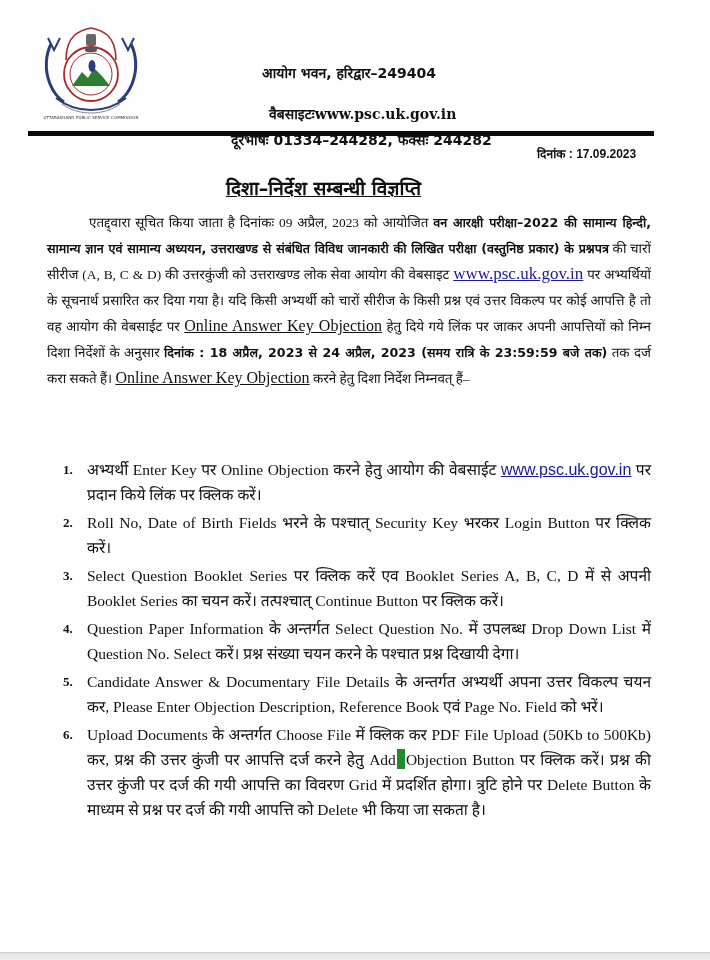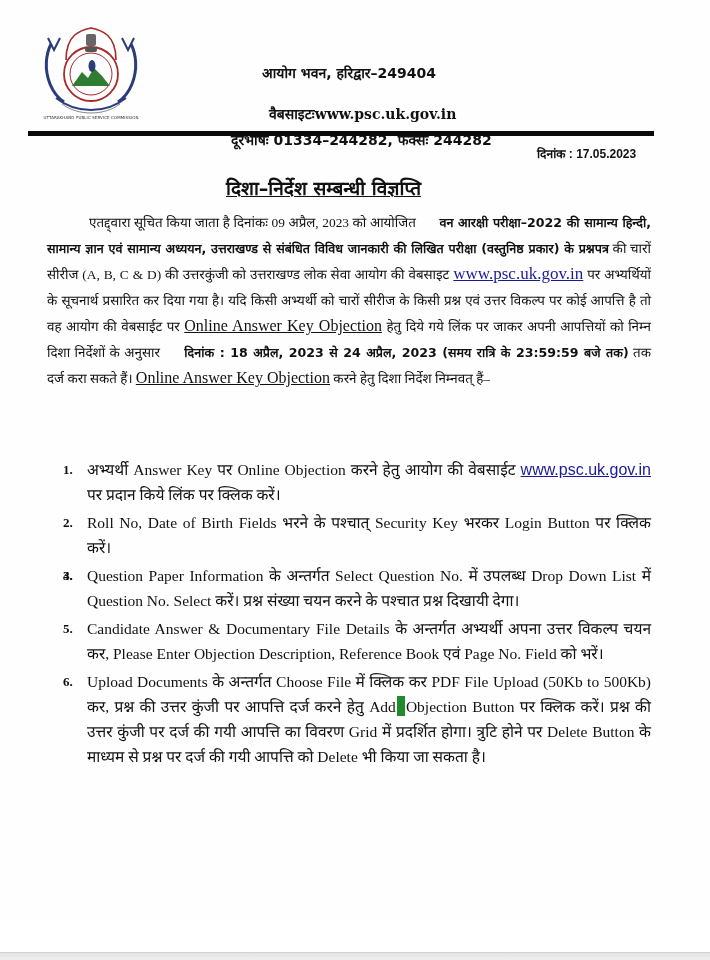--- a/index.html
+++ b/index.html
@@ -18,21 +18,21 @@
   .addr3 .url { font-family:"DejaVu Serif", serif; }
 
   .rule { position:absolute; left:28px; top:131px; width:626px; height:5px; background:#0a0a0a; }
 
   .ref { position:absolute; left:25px; top:145px; font-size:12px; font-weight:bold; font-family:"Liberation Sans", sans-serif; }
   .date { position:absolute; left:537px; top:145px; font-size:12px; font-weight:bold; font-family:"Liberation Sans", sans-serif; }
 
   .notice-title { position:absolute; left:226px; top:175px; font-size:19px; font-weight:bold; text-decoration:underline; font-family:"DejaVu Sans", sans-serif; }
 
   .para { position:absolute; left:47px; top:210px; width:604px; font-size:13.4px; line-height:25.5px; text-align:justify; font-family:"Liberation Serif", serif; }
-  .para .b { font-weight:bold; font-family:"DejaVu Sans", sans-serif; font-size:12.6px;margin-left:20px; }
+  .para .b { font-weight:bold; font-family:"DejaVu Sans", sans-serif; font-size:12.6px; }
   .para .link { color:#1a1a99; text-decoration:underline; font-family:"Liberation Serif", serif; font-size:17px; }
   .para .uline { text-decoration:underline; font-weight:normal; font-family:"Liberation Serif", serif; font-size:16px; }
   .indent { display:inline-block; width:42px; }
 
   .steps { position:absolute; left:53px; top:457px; width:598px; margin:0; padding:0; list-style:none; }
   .step { position:relative; padding-left:34px; font-family:"Liberation Serif", serif; font-size:15.5px; line-height:25px; text-align:justify; margin-bottom:3px; }
   .step .num { position:absolute; left:10px; top:0; font-weight:bold; font-size:13px; }
   .step .link { color:#1a1a99; text-decoration:underline; font-family:"Liberation Sans", sans-serif; font-size:16px; }
   .step .hl { display:inline-block; width:8px; height:20px; background:#1f8b2a; vertical-align:-4px; margin:0 1px; }
 </style>
@@ -57,35 +57,35 @@
     <path d="M26 80 C42 92, 68 92, 84 80" fill="none" stroke="#888" stroke-width="1"></path>
   </svg>
   <div class="logo-caption">UTTARAKHAND PUBLIC SERVICE COMMISSION</div>
 
   <div class="addr-line addr1">आयोग भवन, हरिद्वार–249404</div>
   <div class="addr-line addr2">दूरभाषः 01334–244282, फैक्सः 244282</div>
   <div class="addr-line addr3"><span>वैबसाइटः</span><span class="url">www.psc.uk.gov.in</span></div>
 
   <div class="rule"></div>
 
-  <div class="date">दिनांक : 17.05.2023</div>
+  <div class="date">दिनांक : 17.09.2023</div>
 
   <div class="notice-title">दिशा–निर्देश सम्बन्धी विज्ञप्ति</div>
 
   <div class="para"><span class="indent"></span><span>एतद्द्वारा सूचित किया जाता है दिनांकः 09 अप्रैल, 2023 को आयोजित </span><span class="b">वन आरक्षी परीक्षा–2022 की सामान्य हिन्दी, सामान्य ज्ञान एवं सामान्य अध्ययन, उत्तराखण्ड से संबंधित विविध जानकारी की लिखित परीक्षा (वस्तुनिष्ठ प्रकार) के प्रश्नपत्र</span><span> की चारों सीरीज (A, B, C &amp; D) की उत्तरकुंजी को उत्तराखण्ड लोक सेवा आयोग की वेबसाइट </span><span class="link">www.psc.uk.gov.in</span><span> पर अभ्यर्थियों के सूचनार्थ प्रसारित कर दिया गया है। यदि किसी अभ्यर्थी को चारों सीरीज के किसी प्रश्न एवं उत्तर विकल्प पर कोई आपत्ति है तो वह आयोग की वेबसाईट पर </span><span class="uline">Online Answer Key Objection</span><span> हेतु दिये गये लिंक पर जाकर अपनी आपत्तियों को निम्न दिशा निर्देशों के अनुसार </span><span class="b">दिनांक : 18 अप्रैल, 2023 से  24 अप्रैल, 2023  (समय रात्रि के 23:59:59 बजे तक)</span><span> तक दर्ज करा सकते हैं। </span><span class="uline">Online Answer Key Objection</span><span> करने हेतु दिशा निर्देश निम्नवत् हैं–</span></div>
 
   <ol class="steps">
     <li class="step">
-      <span class="num">1.</span><span>अभ्यर्थी Answer Key पर Online Objection करने हेतु आयोग की वेबसाईट </span><span class="link">www.psc.uk.gov.in</span><span> पर प्रदान किये लिंक पर क्लिक करें।</span>
+      <span class="num">1.</span><span>अभ्यर्थी Enter Key पर Online Objection करने हेतु आयोग की वेबसाईट </span><span class="link">www.psc.uk.gov.in</span><span> पर प्रदान किये लिंक पर क्लिक करें।</span>
     </li>
     <li class="step">
       <span class="num">2.</span><span>Roll No, Date of Birth Fields भरने के पश्चात् Security Key भरकर Login Button पर क्लिक करें।</span>
     </li>
     <li class="step">
-      <span class="num">3.</span>
+      <span class="num">3.</span><span>Select Question Booklet Series पर क्लिक करें एव Booklet Series A, B, C, D में से अपनी Booklet Series का चयन करें। तत्पश्चात् Continue Button पर क्लिक करें।</span>
     </li>
     <li class="step">
       <span class="num">4.</span><span>Question Paper Information के अन्तर्गत Select Question No. में उपलब्ध Drop Down List में Question No. Select करें। प्रश्न संख्या चयन करने के पश्चात प्रश्न दिखायी देगा।</span>
     </li>
     <li class="step">
       <span class="num">5.</span><span>Candidate Answer &amp; Documentary File Details के अन्तर्गत अभ्यर्थी अपना उत्तर विकल्प चयन कर, Please Enter Objection Description, Reference Book एवं Page No. Field को भरें।</span>
     </li>
     <li class="step">
       <span class="num">6.</span><span>Upload Documents के अन्तर्गत Choose File में क्लिक कर PDF File Upload (50Kb to 500Kb) कर, प्रश्न की उत्तर कुंजी पर आपत्ति दर्ज करने हेतु Add</span><span class="hl"></span><span>Objection Button पर क्लिक करें। प्रश्न की उत्तर कुंजी पर दर्ज की गयी आपत्ति का विवरण Grid में प्रदर्शित होगा। त्रुटि होने पर Delete Button के माध्यम से प्रश्न पर दर्ज की गयी आपत्ति को Delete भी किया जा सकता है।</span>
     </li>

